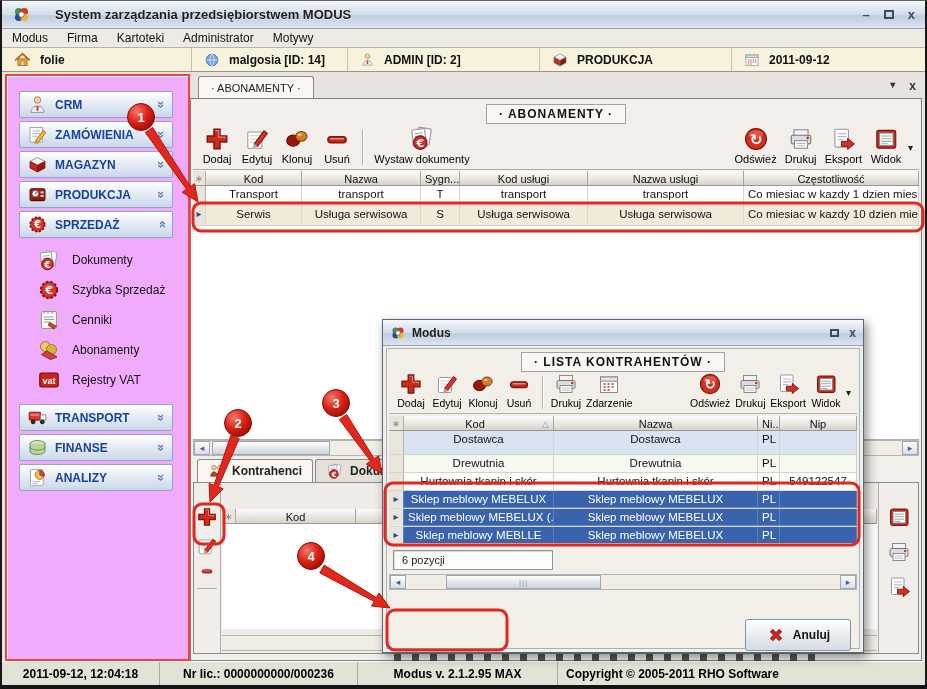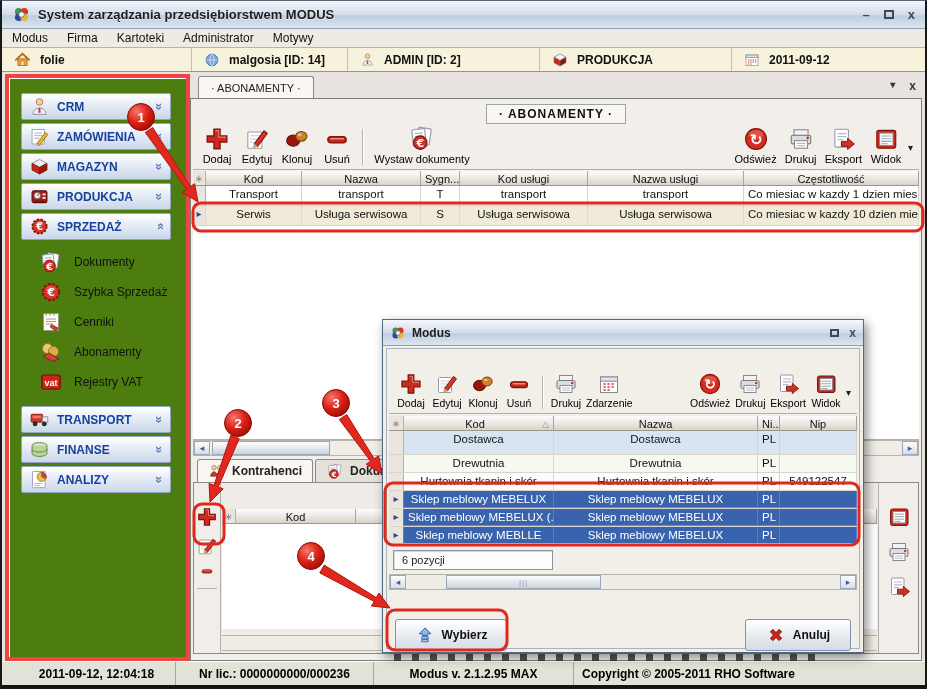--- a/index.html
+++ b/index.html
@@ -4,36 +4,36 @@
 <style>
   * { margin:0; padding:0; box-sizing:border-box; }
   html,body { width:927px; height:689px; overflow:hidden; }
   body { font-family:"Liberation Sans", sans-serif; background:#666; }
   #win { position:relative; width:927px; height:689px; background:#e8e3de;
          border-left:2px solid #181818; border-right:2px solid #181818; border-top:1px solid #5a6678; overflow:hidden; }
 
   
   .titlebar { position:absolute; left:0; top:0; width:100%; height:28px;
     background:linear-gradient(#f5f8fc,#d2dcea 50%,#bfcde0 55%,#dce5f0);
-    border-bottom:1px solid #8fa1b8; display:flex; align-items:center; padding:0 10px; gap:7px; }
+    border-bottom:1px solid #8fa1b8; display:flex; align-items:center; padding:0 10px; gap:24px; }
   .titlebar .ttl { font-weight:bold; font-size:13px; color:#1d1d1d; text-shadow:0 1px 0 #ffffff88; }
   .winbtns { margin-left:auto; display:flex; gap:14px; align-items:center; color:#3c4a5a; font-weight:bold; font-size:13px; }
   .winbtns span { cursor:default; line-height:1; }
   .maxbox { display:inline-block; width:10px; height:9px; border:2px solid #3c4a5a; }
 
   
   .menubar { position:absolute; top:28px; left:0; width:100%; height:19px; background:#efebe2;
     border-bottom:1px solid #b8b4a6; display:flex; align-items:center; gap:19px; padding-left:10px; font-size:12px; color:#111; }
   .infobar { position:absolute; top:47px; left:0; width:100%; height:24px; background:#f6f2dc;
     border-bottom:1px solid #9a9684; display:flex; font-size:12px; font-weight:bold; color:#111; }
   .infoseg { display:flex; align-items:center; gap:9px; padding-left:12px; border-right:1px solid #c6c2a8; height:100%; }
 
   
-  .sidebar { position:absolute; left:3px; top:73px; width:185px; bottom:28px; background:#4d7c0f;
-    border:4px solid #ef4444; box-shadow:inset 1px 1px 0 #fff; padding-top:12px; }
+  .sidebar { position:absolute; left:3px; top:73px; width:185px; bottom:28px; background:#f0abfc;
+    border:2px solid #ef4444; box-shadow:inset 1px 1px 0 #fff; padding-top:12px; }
   .sgbtn { margin:3px 15px 3px 12px; height:27px; border:1px solid #92a5c2; border-radius:2px;
     background:linear-gradient(#ffffff,#e6ecf5 45%,#cad7ea); display:flex; align-items:center; padding:0 7px; gap:7px;
     color:#16419c; font-weight:bold; font-size:12px; }
   .sgbtn .chev { margin-left:auto; color:#5e7cb8; font-weight:bold; font-size:13px; display:inline-block; transform:rotate(90deg); }
   .sgbtn .chev.up { transform:rotate(-90deg); }
   .sitems { padding:4px 0 6px 0; }
   .sitem { display:flex; align-items:center; gap:11px; padding:3px 4px 3px 30px; font-size:12px; color:#111; }
 
   
   .mtabstrip { position:absolute; left:188px; right:3px; top:74px; height:23px; }
@@ -112,21 +112,21 @@
   .details-bar { position:absolute; left:2px; right:2px; top:246px; height:20px;
     background:linear-gradient(#fbf8f4,#e9e4dc); border:1px solid #b0aca4; display:flex; align-items:center;
     justify-content:center; font-size:12px; font-weight:bold; letter-spacing:5px; color:#111; }
   .dbtn { position:absolute; top:270px; height:32px; border:1px solid #7e93ad; border-radius:3px;
     background:linear-gradient(#ffffff,#e4e8ef 60%,#d5dbe6); display:flex; align-items:center; justify-content:center;
     gap:7px; font-size:12px; font-weight:bold; color:#111; }
   .dbtn .ic { width:20px; height:20px; }
 
   
   .statusbar { position:absolute; left:0; right:0; bottom:4px; height:24px; background:#e0e3d6;
-    border-top:1px solid #fcfcf8; display:flex; font-size:12px; font-weight:bold; color:#000;padding-left:16px; }
+    border-top:1px solid #fcfcf8; display:flex; font-size:12px; font-weight:bold; color:#000; }
   .sseg { display:flex; align-items:center; justify-content:center; border-right:1px solid #a6ab97; height:100%; }
   .blackstrip { position:absolute; left:0; right:0; bottom:0; height:4px; background:#141414; }
 
   .clipped-bar { position:absolute; left:392px; top:653px; width:428px; height:7px; z-index:5;
     background:repeating-linear-gradient(90deg,#2e2e2e 0 7px,transparent 7px 18px); opacity:.8; }
 
   .ic { display:inline-block; line-height:0; }
   .ic svg { width:100%; height:100%; }
   #anno { position:absolute; left:0; top:0; width:927px; height:689px; z-index:100; pointer-events:none; }
 </style>
@@ -554,20 +554,21 @@
             <circle cx="15.5" cy="15.5" r="4.8" fill="#e8b830"></circle>
             <circle cx="12" cy="12" r="3.6" fill="#f5f5f5" stroke="#555"></circle>
           </svg></span>
       <span>Modus</span>
       <span class="winbtns">
         <span class="maxbox" style="width:9px;height:8px"></span>
         <span>x</span>
       </span>
     </div>
     <div class="dlg-body">
+      <div class="ptitle" style="top:3px">· LISTA KONTRAHENTÓW ·</div>
 
       <div class="toolbar">
         <div class="tbtn">
           <span class="ic"><svg viewBox="0 0 24 24" xmlns="http://www.w3.org/2000/svg">
                 <path d="M9.2 3h5.6v6.2H21v5.6h-6.2V21H9.2v-6.2H3V9.2h6.2z" fill="#cf2a1e" stroke="#7d150d" stroke-width="1.3"></path>
                 <path d="M10.4 4.3h3.2v6h6v1" fill="none" stroke="#f09088" stroke-width="1" opacity=".85"></path>
               </svg></span>
           <span>Dodaj</span>
         </div>
         <div class="tbtn">
@@ -709,28 +710,20 @@
 
       <div class="hscroll" style="left:2px;right:2px;top:225px">
         <div class="sbtn">◂</div>
         <div class="strack">
           <div class="sthumb" style="left:40px;width:155px">|||</div>
         </div>
         <div class="sbtn">▸</div>
       </div>
 
 
-      <div class="dbtn" style="left:8px;width:112px">
-        <span class="ic"><svg viewBox="0 0 24 24" xmlns="http://www.w3.org/2000/svg">
-              <path d="M12 3.5 19 10.5H15.2V12.5H8.8V10.5H5Z" fill="#8cb4e8" stroke="#2c5aa0" stroke-width="1.1"></path>
-              <rect x="8.2" y="14" width="7.6" height="2.6" fill="#aac8ee" stroke="#2c5aa0" stroke-width=".9"></rect>
-              <rect x="8.2" y="17.6" width="7.6" height="2.6" fill="#aac8ee" stroke="#2c5aa0" stroke-width=".9"></rect>
-            </svg></span>
-        <span>Wybierz</span>
-      </div>
       <div class="dbtn" style="right:8px;width:106px">
         <span class="ic"><svg viewBox="0 0 24 24" xmlns="http://www.w3.org/2000/svg">
               <path d="M5.2 8.2 8.2 5.2 12 9l3.8-3.8 3 3L15 12l3.8 3.8-3 3L12 15l-3.8 3.8-3-3L9 12Z" fill="#cc2218" stroke="#7d150d"></path>
             </svg></span>
         <span>Anuluj</span>
       </div>
     </div>
   </div>
 
   <div class="statusbar">

